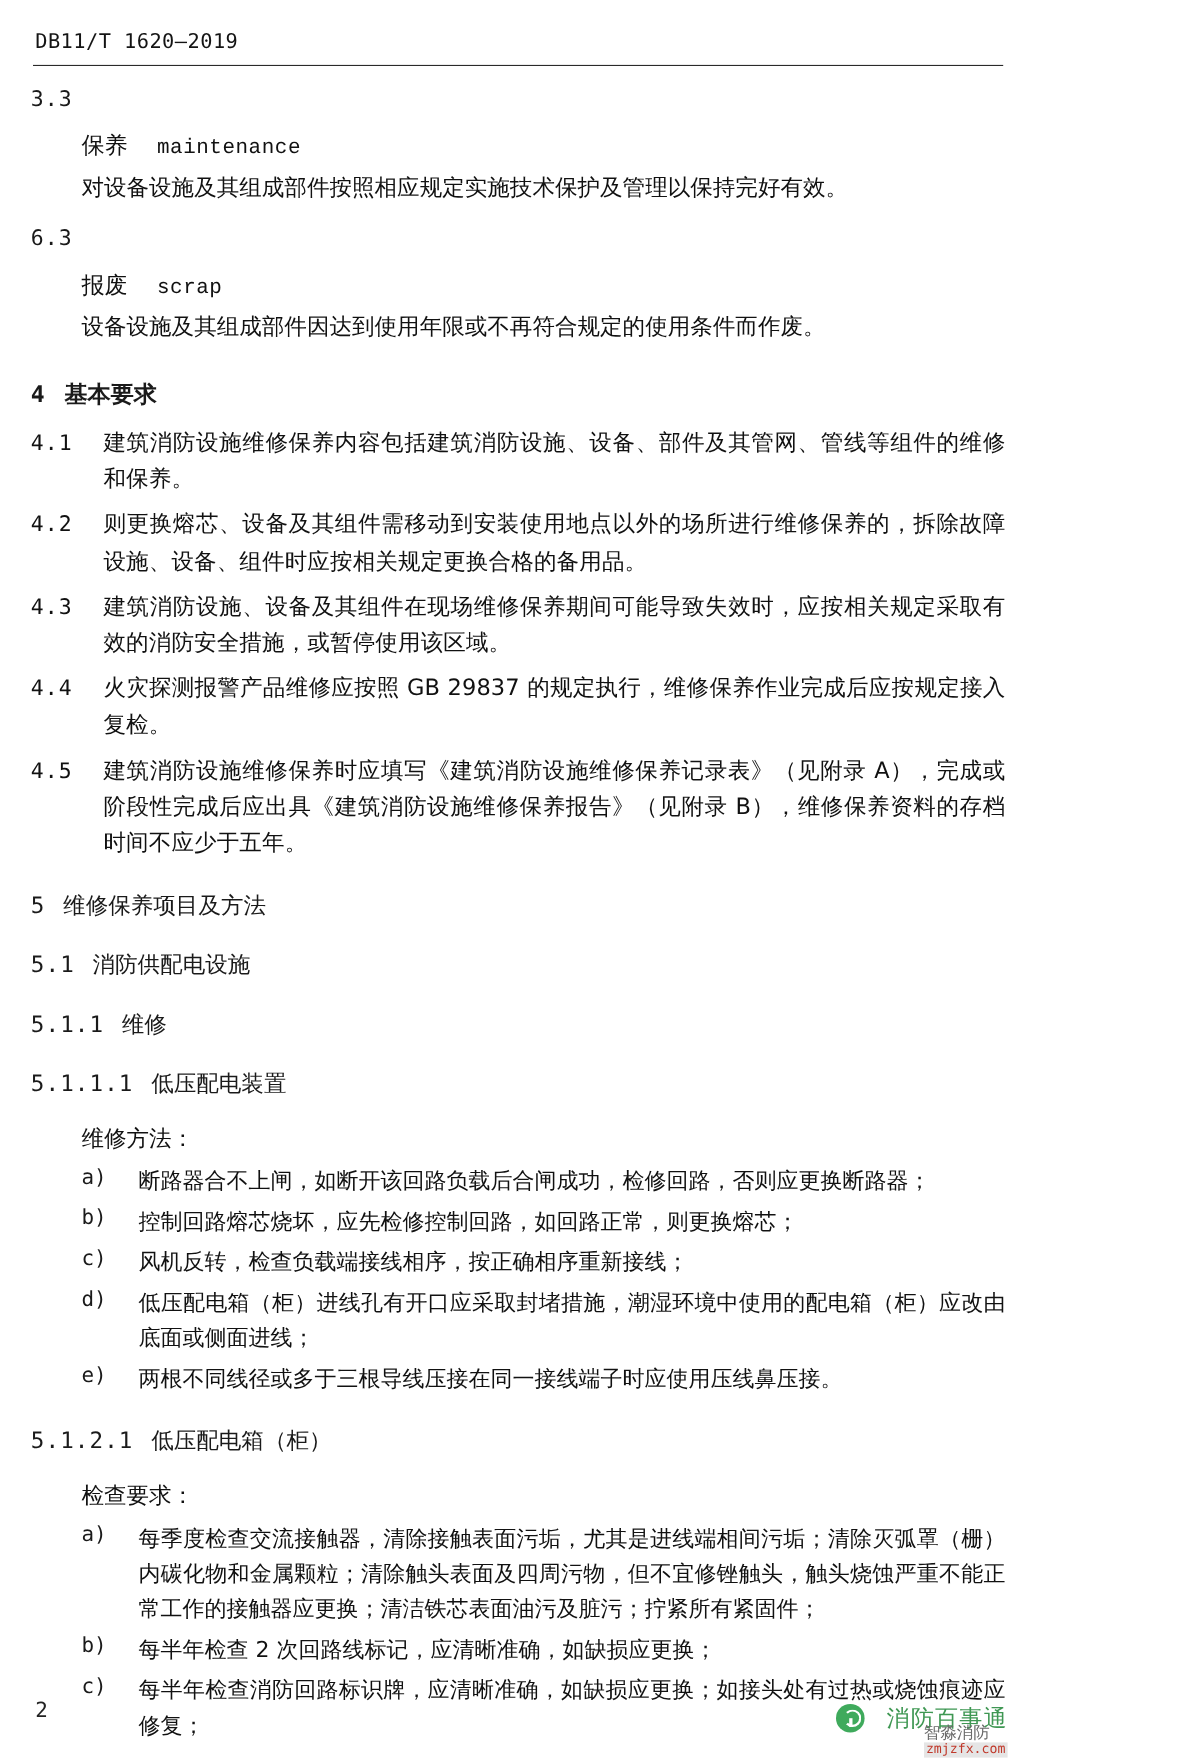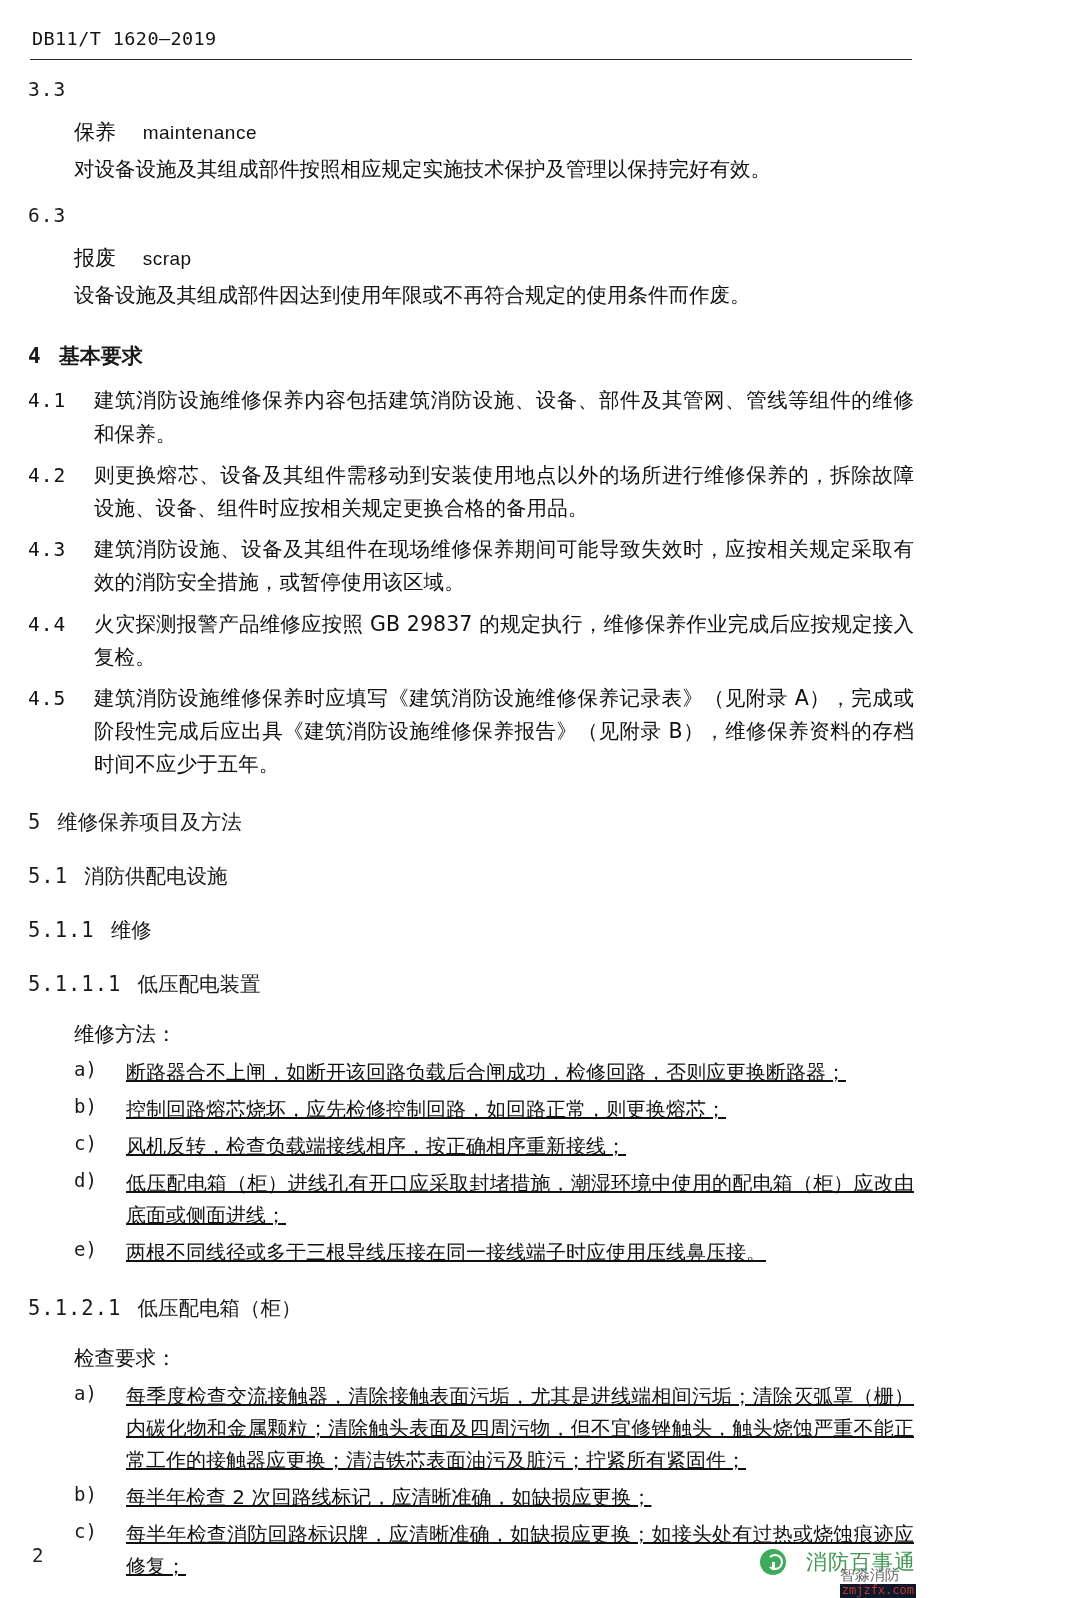--- a/index.html
+++ b/index.html
@@ -50,21 +50,21 @@
   }
   .block {
     margin-top: 18px;
   }
   .term-line {
     margin-left: 46px;
     margin-top: 14px;
     font-size: 21px;
   }
   .term-line .en {
-    font-family: Liberation Sans, sans-serif;
+    font-family: Liberation Mono, monospace;
     font-size: 19px;
     margin-left: 20px;
     letter-spacing: 0.5px;
   }
   .term-def {
     margin-left: 46px;
     margin-top: 4px;
   }
   .sec-head {
     margin-top: 30px;
@@ -124,21 +124,20 @@
     width: 52px;
     font-family: "DejaVu Sans Mono", monospace;
     font-size: 19px;
     padding-top: 2px;
   }
   .li .tx {
     flex: 1 1 auto;
     font-size: 20px;
     line-height: 1.6;
     text-align: justify;
-    text-decoration: underline;
   }
   .footer-pagenum {
     position: absolute;
     left: 32px;
     bottom: 32px;
     font-family: "DejaVu Sans Mono", monospace;
     font-size: 19px;
     color: #222;
   }
   
@@ -189,21 +188,21 @@
   }
   .wm2 .l1 {
     font-family: "DejaVu Sans", "Liberation Sans", sans-serif;
     font-size: 15px;
     color: #6a6a6a;
   }
   .wm2 .l2 {
     font-family: "DejaVu Sans Mono", monospace;
     font-size: 12px;
     color: #c0392b;
-    background: #0f172a;
+    background: #e5e5e5;
     padding: 0 2px;
   }
 </style>
 </head>
 <body>
 
 <div class="page">
 
   <div class="header">
     <span>DB11/T 1620—2019</span>

